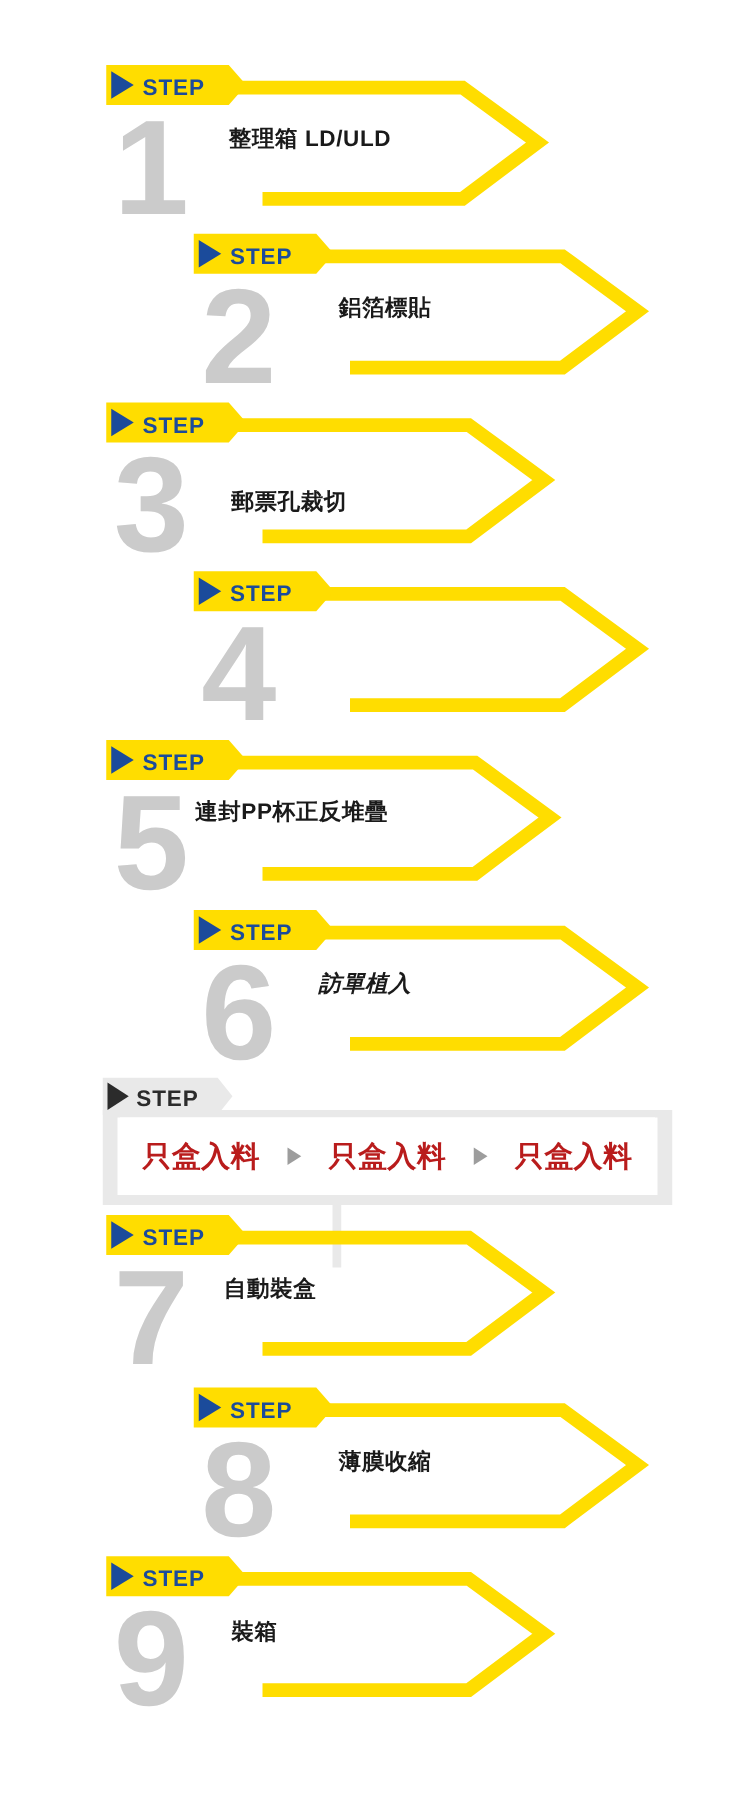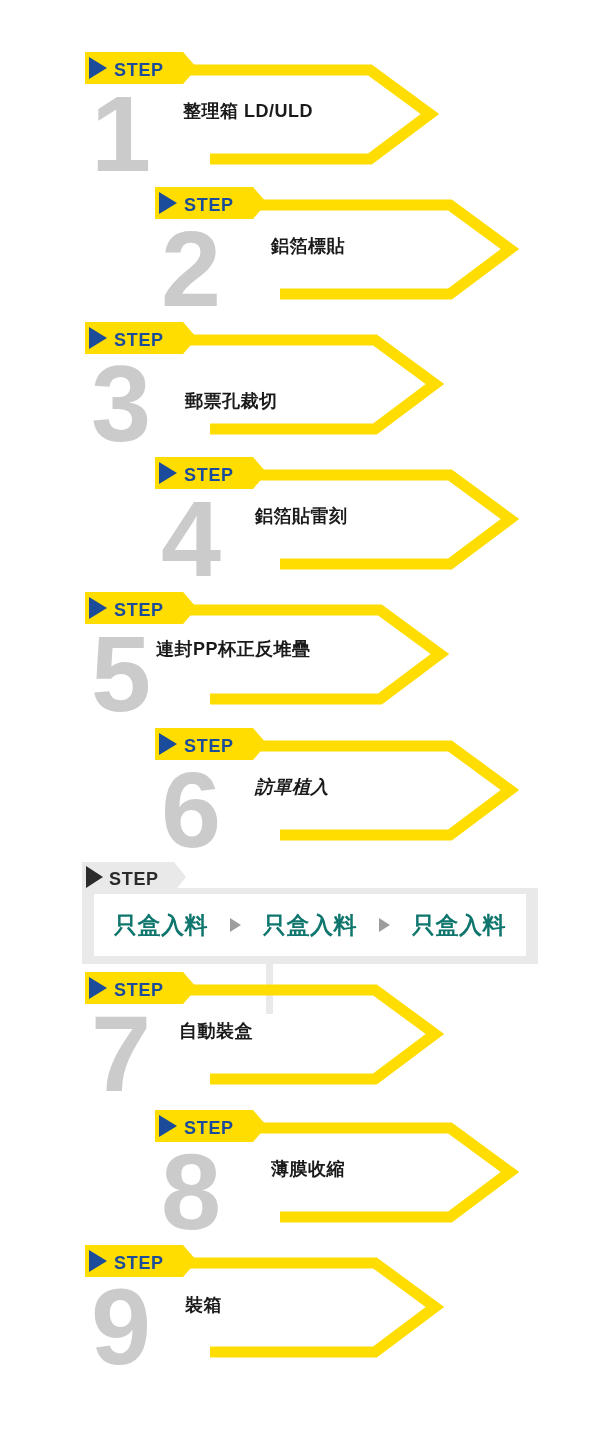--- a/index.html
+++ b/index.html
@@ -71,21 +71,21 @@
     background:#ffffff;
     display:flex;
     align-items:center;
     justify-content:space-between;
     padding:0 18px;
     box-sizing:border-box;
   }
   .sub-item{
     font-size:23px;
     font-weight:bold;
-    color:#0f766e;
+    color:#b91c1c;
     white-space:nowrap;
     letter-spacing:.5px;
   }
   .sub-arrow{
     width:0;height:0;
     border-left:11px solid #9d9d9d;
     border-top:7px solid transparent;
     border-bottom:7px solid transparent;
     flex:0 0 auto;
   }
@@ -142,21 +142,20 @@
   <div class="step" style="left:155px;top:457px;width:370px;">
     <div class="svg-wrap">
       <svg width="370" height="125" viewBox="0 0 370 125">
         <path d="M8,18 L295,18 L355,62 L295,107 L125,107" fill="none" stroke="#FFDD00" stroke-width="11"></path>
         <path d="M0,0 L98,0 L112,16 L98,32 L0,32 Z" fill="#FFDD00"></path>
         <path d="M4,5 L22,16 L4,27 Z" fill="#1B4B9B"></path>
       </svg>
     </div>
     <div class="tab-label" style="left:29px;top:9px;">STEP</div>
     <div class="big-num" style="left:6px;top:28px;">4</div>
-    <div class="step-title" style="left:100px;top:50px;">鋁箔貼雷刻</div>
   </div>
 
   <div class="step" style="left:85px;top:592px;width:370px;">
     <div class="svg-wrap">
       <svg width="370" height="125" viewBox="0 0 370 125">
         <path d="M8,18 L295,18 L355,62 L295,107 L125,107" fill="none" stroke="#FFDD00" stroke-width="11"></path>
         <path d="M0,0 L98,0 L112,16 L98,32 L0,32 Z" fill="#FFDD00"></path>
         <path d="M4,5 L22,16 L4,27 Z" fill="#1B4B9B"></path>
       </svg>
     </div>

